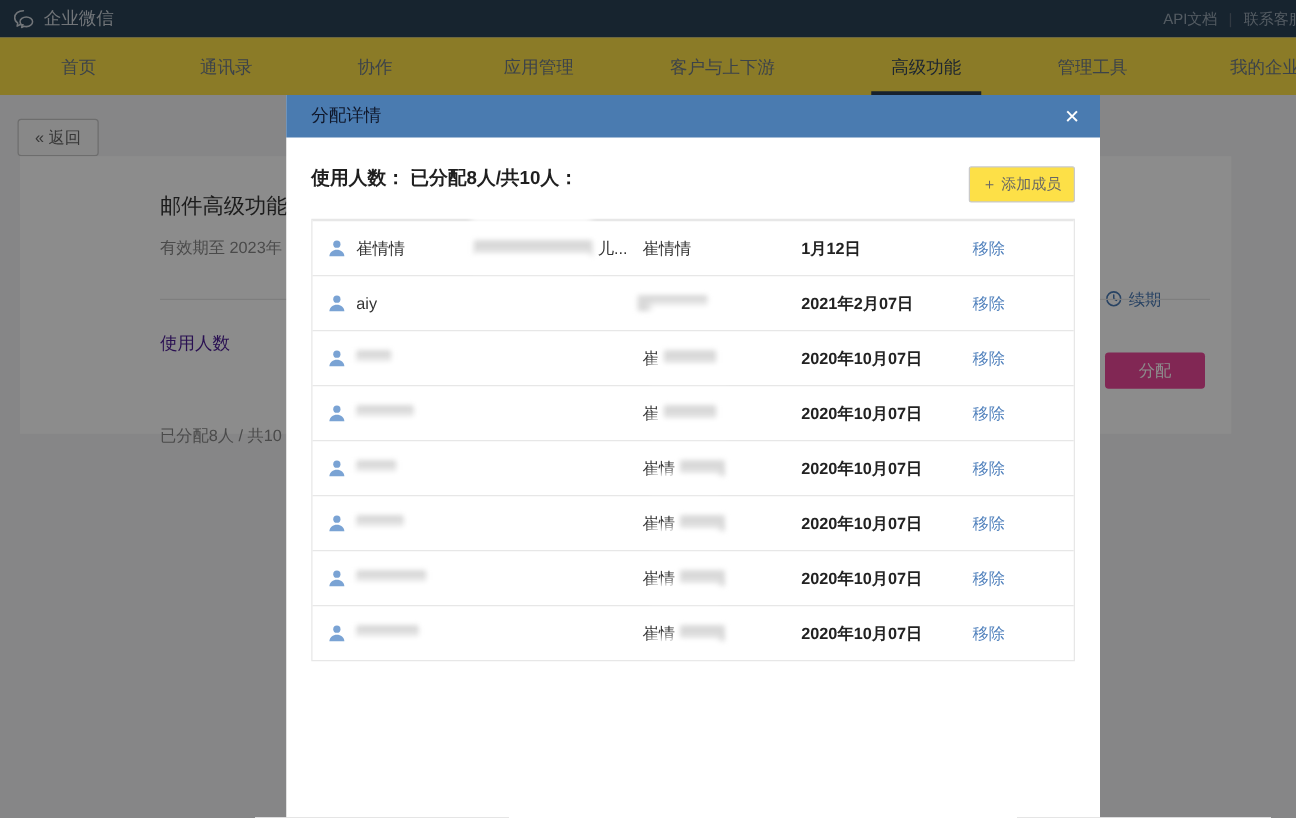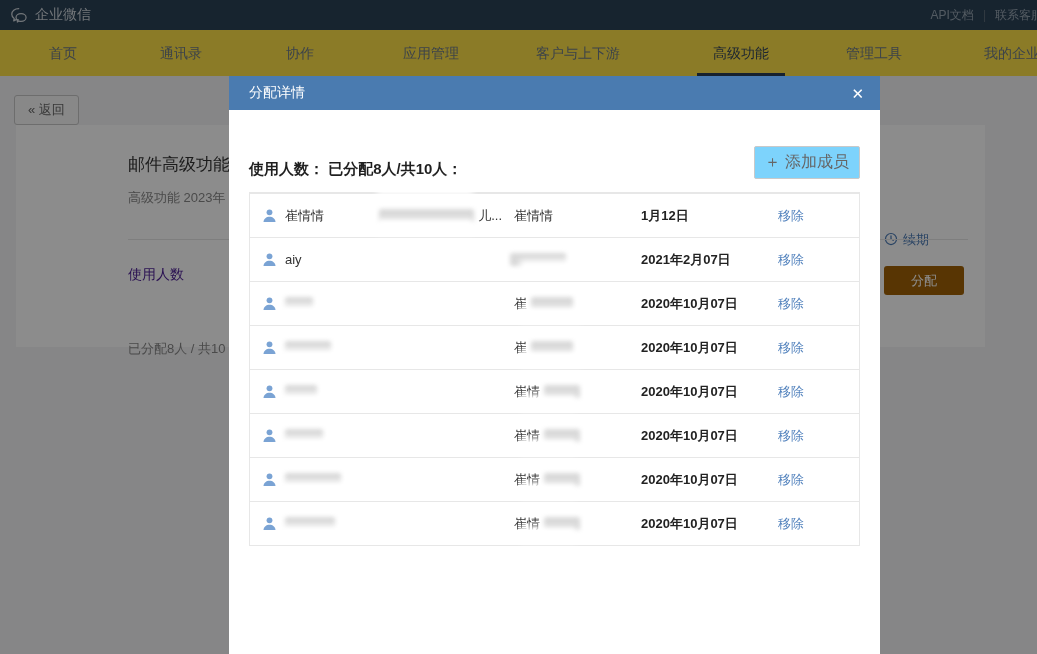--- a/index.html
+++ b/index.html
@@ -35,33 +35,33 @@
   .back-btn{position:absolute;left:14px;top:95px;padding:5px 13px;border:1px solid #c6c6c6;
     border-radius:3px;background:#f8f8f8;color:#666;font-size:13px;cursor:pointer;}
   .card{position:absolute;left:16px;top:125px;width:969px;height:222px;background:#ffffff;}
   .card-title{position:absolute;left:112px;top:28px;font-size:17px;color:#333;}
   .card-sub{position:absolute;left:112px;top:64px;font-size:13px;color:#888;}
   .renew{position:absolute;left:868px;top:62px;display:flex;align-items:center;gap:5px;
     font-size:13px;color:#4a7ab5;cursor:pointer;margin-top:44px;}
   .card-divider{position:absolute;left:112px;top:114px;width:840px;height:0;border-top:1px solid #e6e6e6;}
   .usage-label{position:absolute;left:112px;top:141px;font-size:14px;color:#4c1d95;}
   .usage-value{position:absolute;left:112px;top:171px;font-size:13px;color:#888;margin-top:44px;}
-  .assign-btn{position:absolute;left:868px;top:141px;width:80px;height:29px;background:#a16207;
+  .assign-btn{position:absolute;left:868px;top:157px;width:80px;height:29px;background:#ec4899;
     color:#fff;font-size:13px;border:none;border-radius:3px;cursor:pointer;}
   
   .overlay{position:absolute;left:0;top:0;right:0;bottom:0;background:rgba(0,0,0,0.45);z-index:5;}
   .modal{position:absolute;left:229px;top:76px;width:651px;height:578px;background:#ffffff;z-index:10;}
   .modal-header{height:34px;background:#4a7bb0;display:flex;align-items:center;
     padding:0 16px 0 20px;box-sizing:border-box;}
-  .modal-title{flex:1;color:#ffffff;font-size:14px;}
+  .modal-title{flex:1;color:#0f172a;font-size:14px;}
   .modal-close{background:none;border:none;color:#ffffff;font-size:15px;cursor:pointer;padding:0;line-height:1;}
   .modal-body{padding:0 20px;}
-  .summary-row{margin-top:36px;display:flex;justify-content:space-between;align-items:flex-end;gap:48px;}
+  .summary-row{margin-top:23px;display:flex;justify-content:space-between;align-items:flex-start;gap:48px;}
   .summary{font-size:15px;font-weight:bold;color:#1f1f1f;}
-  .add-btn{font-size:16px;color:#666;background:#7dd3fc;border:1px solid #c9c9c9;border-radius:2px;
+  .add-btn{font-size:12px;color:#666;background:#fde047;border:1px solid #c9c9c9;border-radius:2px;
     padding:5px 10px;cursor:pointer;white-space:nowrap;}
   
   .table{margin-top:13px;border:1px solid #e7e7e7;}
   .thead{display:flex;align-items:center;height:28px;color:#999;font-size:13px;}
   .th{padding-left:12px;box-sizing:border-box;height:16px;line-height:16px;}
   .th:not(:last-child){border-right:1px solid #e4e4e4;}
   .trow{display:flex;align-items:center;height:43px;border-top:1px solid #e7e7e7;
     font-size:13px;color:#333;position:relative;}
   .td{padding-left:12px;box-sizing:border-box;display:flex;align-items:center;gap:8px;
     position:relative;overflow:visible;}
@@ -100,21 +100,21 @@
     <div class="nav-item">客户与上下游</div>
     <div class="nav-item active">高级功能</div>
     <div class="nav-item">管理工具</div>
     <div class="nav-item">我的企业</div>
   </div>
 
 <button class="back-btn">« 返回</button>
 
 <div class="card">
   <div class="card-title">邮件高级功能</div>
-  <div class="card-sub">高级功能 2023年</div>
+  <div class="card-sub">有效期至 2023年</div>
   <div class="renew">
     <span>
       <svg width="14" height="14" viewBox="0 0 16 16" fill="none" stroke="#4a7ab5" stroke-width="1.4">
         <circle cx="8" cy="8" r="6.3"></circle>
           <path d="M8 4.5V8l2.5 1.5" stroke-linecap="round"></path>
       </svg>
     </span>
     <span>续期</span>
   </div>
   <div class="card-divider"></div>

